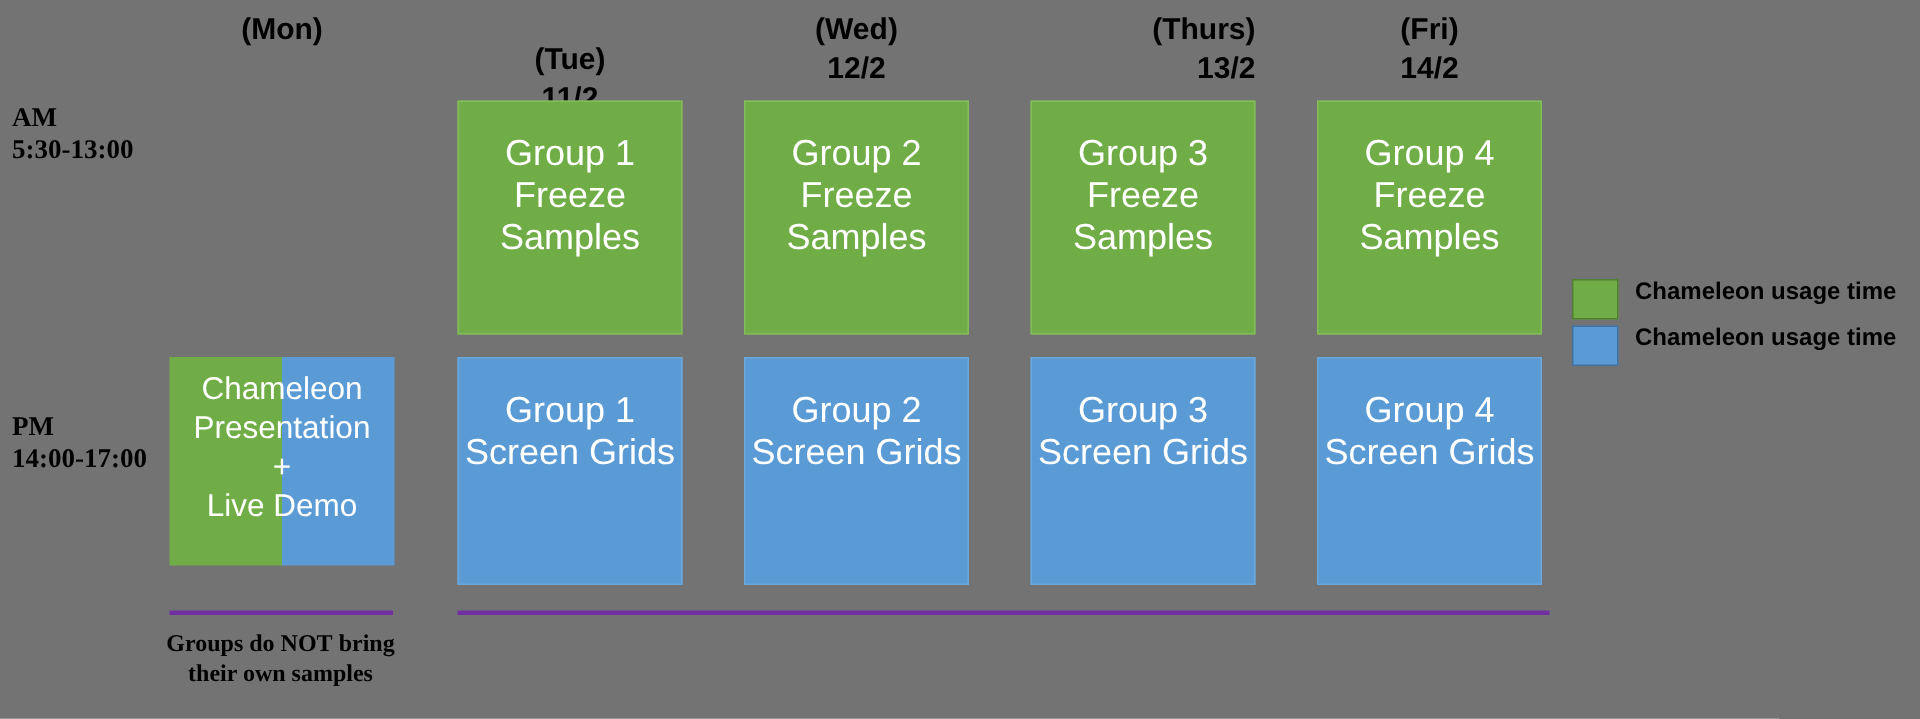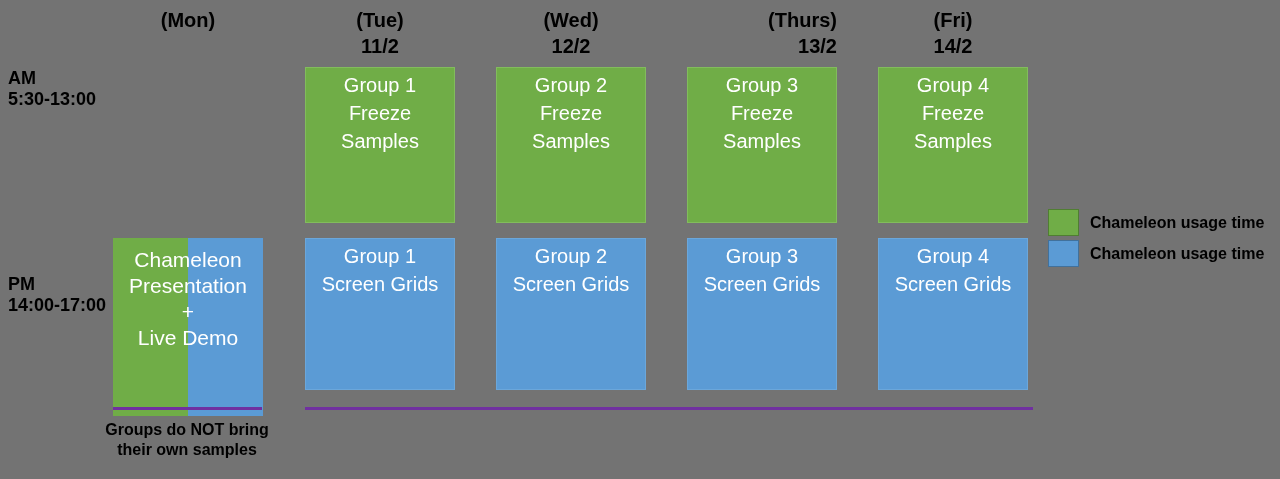--- a/index.html
+++ b/index.html
@@ -32,20 +32,21 @@
   }
   .col-header span { display: block; }
 
   
   .row-label {
     left: 8px;
     font-size: 18px;
     font-weight: bold;
     line-height: 21px;
     color: #000;
+    font-family: Liberation Serif, serif;
   }
   .row-label span { display: block; }
 
   
   .event-box {
     width: 150px;
     box-sizing: border-box;
     text-align: center;
     color: #fff;
   }
@@ -56,33 +57,33 @@
     border: 1px solid #82BC5C;
   }
   .event-box.blue {
     top: 238px;
     height: 152px;
     background: #5B9BD5;
     border: 1px solid #6BA7DB;
   }
   .event-lines {
     position: relative;
-    padding-top: 3px;
-    font-size: 20px;
+    padding-top: 21px;
+    font-size: 24px;
     line-height: 28px;
     z-index: 2;
   }
   .event-lines span { display: block; }
 
   
   .split-box {
     left: 113px;
     top: 238px;
     width: 150px;
-    height: 178px;
+    height: 139px;
     box-sizing: border-box;
   }
   .split-half {
     position: absolute;
     top: 0;
     height: 100%;
     width: 50%;
   }
   .split-half.left { left: 0; background: #70AD47; }
   .split-half.right { right: 0; background: #5B9BD5; }
@@ -103,31 +104,30 @@
 
   
   .note {
     top: 420px;
     width: 250px;
     text-align: center;
     font-size: 16px;
     font-weight: bold;
     line-height: 20px;
     color: #000;
+    font-family: Liberation Serif, serif;
   }
   .note span.block { display: block; }
   .note .emph { font-weight: 900; }
 
   
   .legend-row {
     left: 1048px;
     display: flex;
-    align-items: center;
     gap: 11px;
-    margin-top: 23px;
   }
   .legend-swatch {
     width: 31px;
     height: 27px;
     box-sizing: border-box;
   }
   .legend-swatch.green { background: #70AD47; border: 1px solid #507E32; }
   .legend-swatch.blue  { background: #5B9BD5; border: 1px solid #41719C; }
   .legend-label {
     font-size: 16px;
@@ -137,21 +137,21 @@
   }
 </style>
 </head>
 <body>
 
 <div id="canvas">
 
   <div class="abs col-header" style="left:113px;">
     <span>(Mon)</span>
   </div>
-  <div class="abs col-header" style="left:305px;">
+  <div class="abs col-header" style="left:305px;margin-top:20px;">
     <span>(Tue)</span>
     <span>11/2</span>
   </div>
   <div class="abs col-header" style="left:496px;">
     <span>(Wed)</span>
     <span>12/2</span>
   </div>
   <div class="abs col-header" style="left:687px;text-align:right;">
     <span>(Thurs)</span>
     <span>13/2</span>

